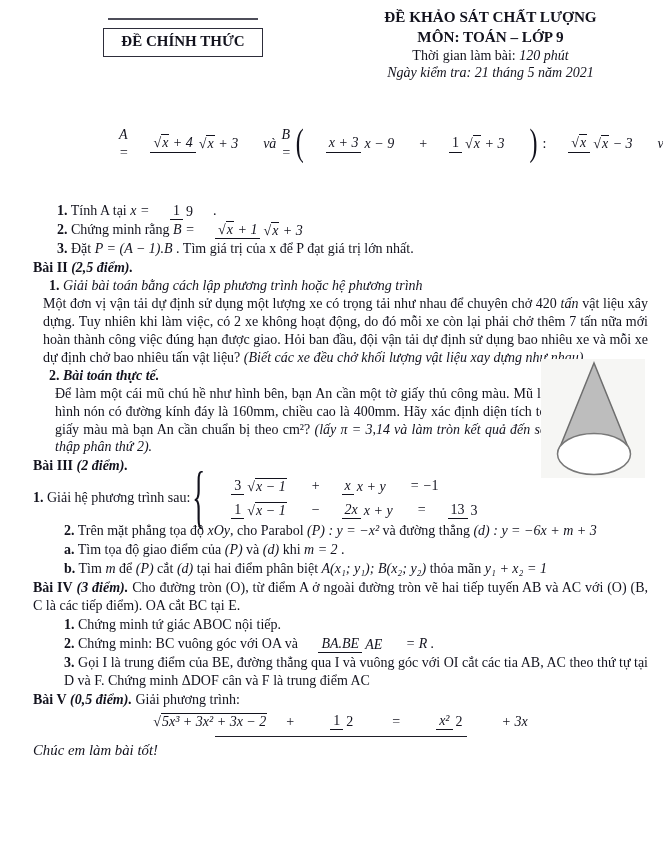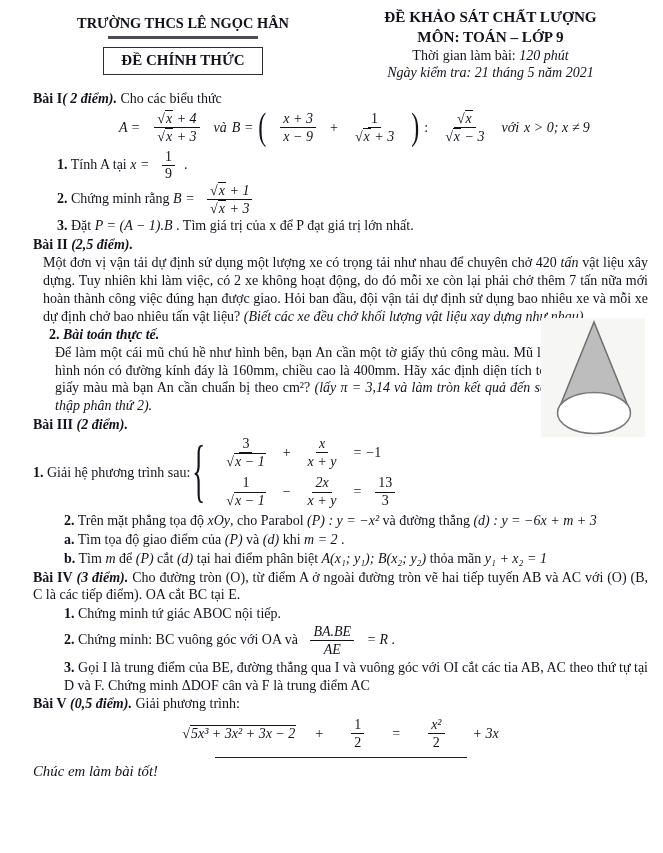--- a/index.html
+++ b/index.html
@@ -31,22 +31,22 @@
   
   .sect { margin-bottom:1px; }
   .ind1 { margin-left:24px; }   
   .ind2 { margin-left:16px; }   
   .ind3 { margin-left:31px; }   
   .para1 { margin-left:10px; text-align:justify; }
   .para2 { width:492px; text-align:justify; margin-left:22px; }
 
   
   .frac {
-    display:inline-flex; flex-direction:column; align-items:center;
-    vertical-align:middle; margin:0 9px; line-height:1.12; text-align:center;
+    display:inline-flex; align-items:center;
+    vertical-align:middle; margin:0 17px; line-height:1.12; text-align:center;
   }
   .fn { border-bottom:1.2px solid currentColor; padding:0 3px 0.5px; display:block; white-space:nowrap; }
   .fd { padding:0.5px 3px 0; display:block; white-space:nowrap; }
   .sqrt { white-space:nowrap; }
   .rsym { font-style:normal; }
   .rbar { border-top:1.2px solid currentColor; font-style:italic; padding:0 1px; }
   .bp { display:inline-block; font-size:24px; font-weight:400; transform:scaleY(1.55); line-height:0.9; vertical-align:middle; font-style:normal; }
   .brace { display:inline-block; font-size:27px; font-weight:400; transform:scaleY(2.55); line-height:1; vertical-align:middle; margin:0 9px 0 2px; font-style:normal; }
 
   .f-row { display:flex; align-items:center; gap:5px; margin:3px 0 4px 86px; }
@@ -64,34 +64,32 @@
   .footer-rule { width:252px; border-top:1.5px solid #1e1e28; margin:6px auto 4px; }
   .footer-text { text-align:left; font-style:italic; font-size:14.8px; }
 </style>
 </head>
 <body>
 
 <div class="page">
 
   <div class="header">
     <div class="h-left">
-      <div class="school">TRƯỜNG THCS LÊ NGỌC HÂN</div>
       <div class="school-rule"></div>
       <div class="official-box">ĐỀ CHÍNH THỨC</div>
     </div>
     <div class="h-right">
       <div class="h-title">ĐỀ KHẢO SÁT CHẤT LƯỢNG</div>
       <div class="h-title">MÔN: TOÁN – LỚP 9</div>
       <div><span>Thời gian làm bài:</span><span class="i"> 120 phút</span></div>
       <div class="i">Ngày kiểm tra: 21 tháng 5 năm 2021</div>
     </div>
   </div>
 
   <div class="sect">
-    <div><span class="b">Bài I</span><span class="bi">( 2 điểm).</span><span> Cho các biểu thức</span></div>
 
     <div class="f-row">
       <span class="m">A =</span>
       <span class="frac">
         <span class="fn"><span class="sqrt"><span class="rsym">√</span><span class="rbar">x</span></span><span class="m"> + 4</span></span>
         <span class="fd"><span class="sqrt"><span class="rsym">√</span><span class="rbar">x</span></span><span class="m"> + 3</span></span>
       </span>
       <span class="i">và</span>
       <span class="m">B =</span>
       <span class="bp">(</span>
@@ -131,20 +129,21 @@
     </div>
 
     <div class="ind1 item-line">
       <span class="b">3.</span><span> Đặt </span><span class="m">P = (A − 1).B</span><span> . Tìm giá trị của x để P đạt giá trị lớn nhất.</span>
     </div>
   </div>
 
   <div class="sect">
     <div><span class="b">Bài II</span><span class="bi"> (2,5 điểm).</span></div>
 
+    <div class="ind2"><span class="b">1.</span><span class="i"> Giải bài toán bằng cách lập phương trình hoặc hệ phương trình</span></div>
     <div class="para1">
       <span>Một đơn vị vận tải dự định sử dụng một lượng xe có trọng tải như nhau để chuyên chở 420 </span><span class="i">tấn</span><span> vật liệu xây dựng. Tuy nhiên khi làm việc, có 2 xe không hoạt động, do đó mỗi xe còn lại phải chở thêm 7 tấn nữa mới hoàn thành công việc đúng hạn được giao. Hỏi ban đầu, đội vận tải dự định sử dụng bao nhiêu xe và mỗi xe dự định chở bao nhiêu tấn vật liệu? </span><span class="i">(Biết các xe đều chở khối lượng vật liệu xay dựng như nhau).</span>
     </div>
 
     <div class="hatwrap">
       <div class="ind2"><span class="b">2.</span><span class="i b"> Bài toán thực tế.</span></div>
       <div class="para2">
         <span>Để làm một cái mũ chú hề như hình bên, bạn An cần một tờ giấy thủ công màu. Mũ là hình nón có đường kính đáy là 160mm, chiều cao là 400mm. Hãy xác định diện tích tờ giấy màu mà bạn An cần chuẩn bị theo cm²? </span><span class="i">(lấy π = 3,14 và làm tròn kết quả đến số thập phân thứ 2).</span>
       </div>
       <div class="cone-box">

